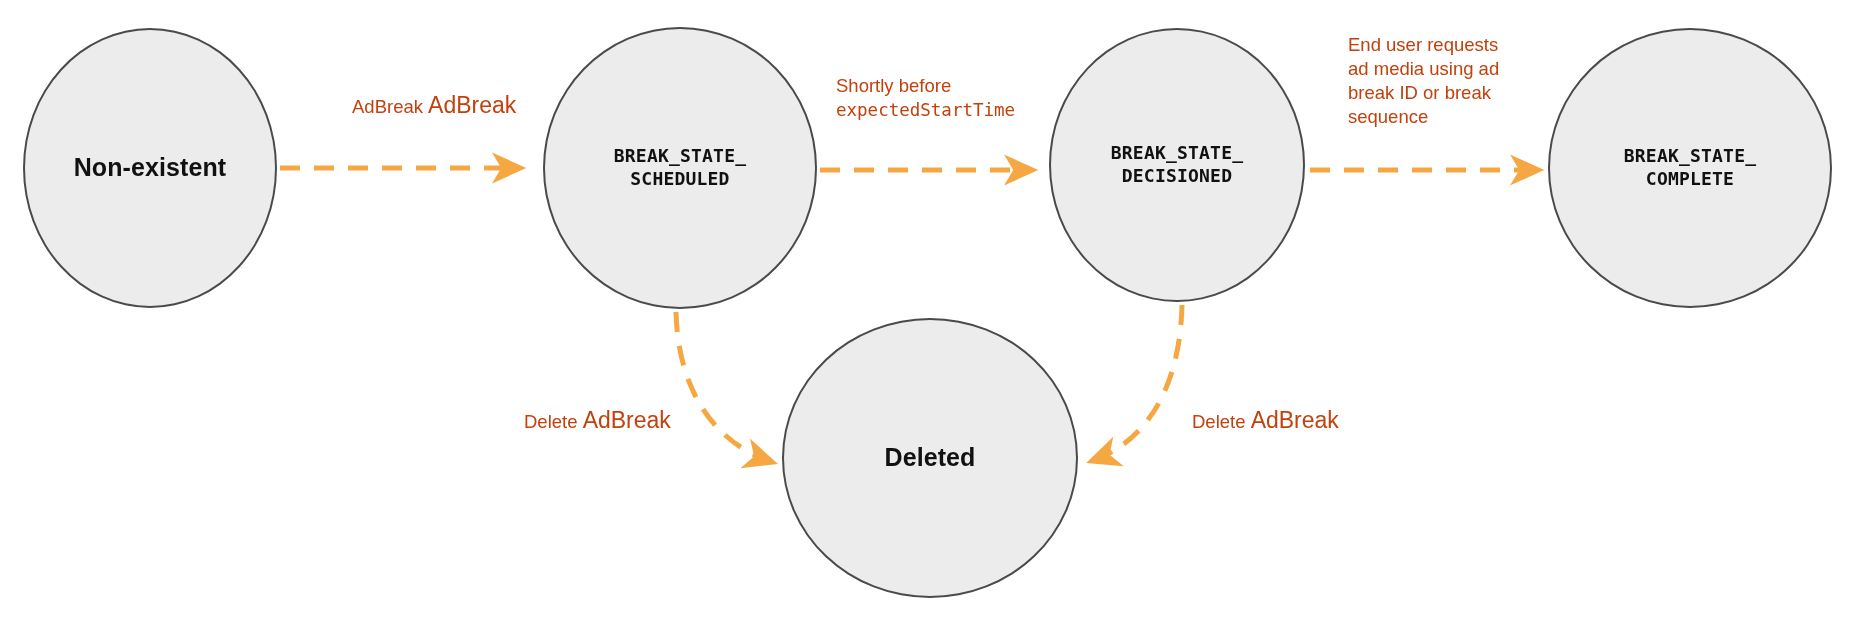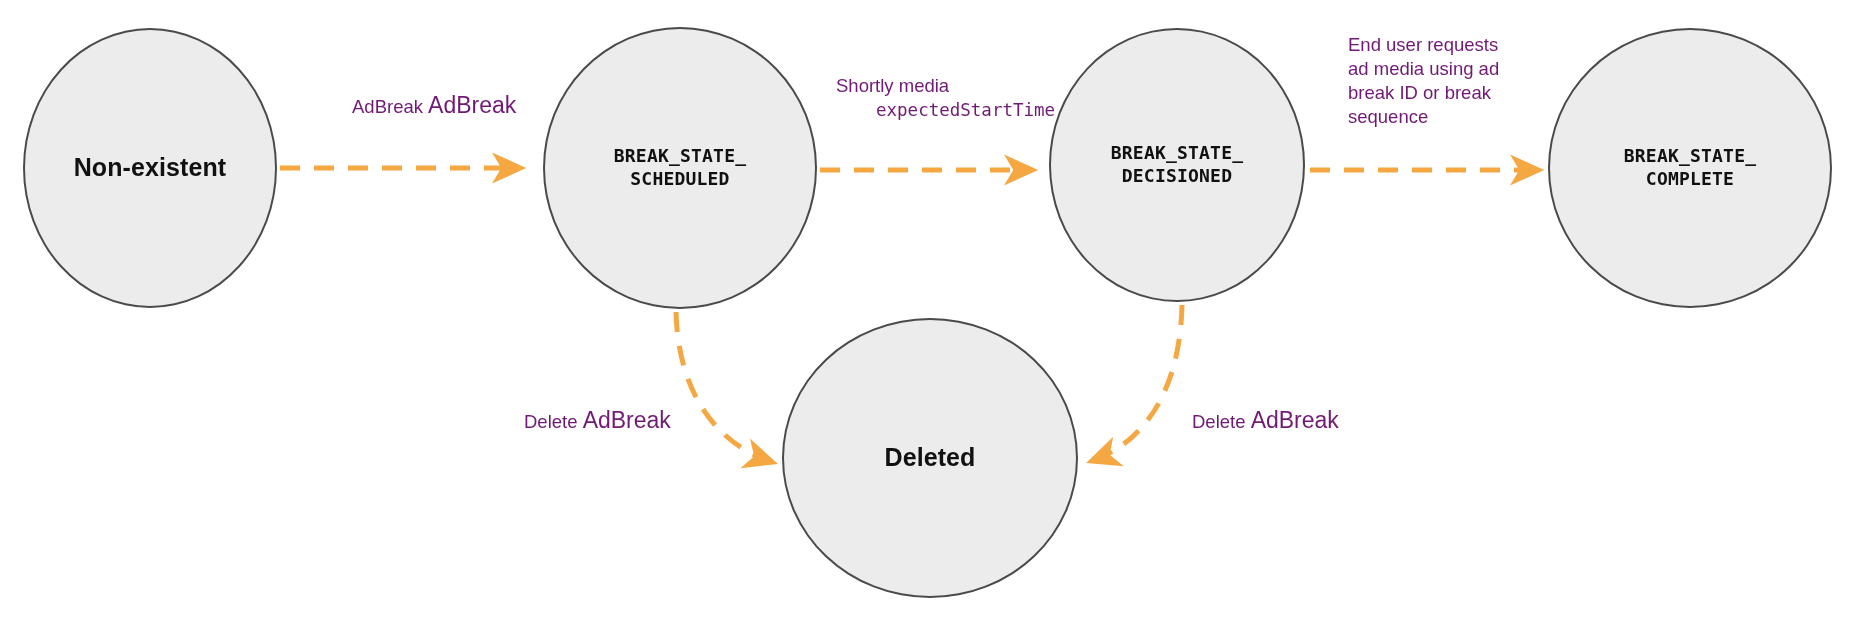--- a/index.html
+++ b/index.html
@@ -47,21 +47,21 @@
     font-size: 25px;
     letter-spacing: 0.1px;
   }
   .node-label.mono {
     font-family: "DejaVu Sans Mono", monospace;
     font-size: 18px;
     letter-spacing: 0.2px;
   }
   .edge-label {
     position: absolute;
-    color: #701a75;
+    color: #c2410c;
     font-size: 18.5px;
     line-height: 1.30;
     white-space: pre-line;
     font-family: "Liberation Sans", sans-serif;
   }
   .edge-label.mixed .code {
     font-family: Liberation Sans, sans-serif;
     font-size: 23px;
   }
   .edge-label.left { text-align: left; }
@@ -117,21 +117,21 @@
     <span class="node-label mono">BREAK_STATE_
 COMPLETE</span>
   </div>
 
   <div class="node" style="left:782px; top:318px; width:296px; height:280px;">
     <span class="node-label plain">Deleted</span>
   </div>
 
   <div class="edge-label mixed left" style="left:352px; top:91px;"><span>AdBreak </span><span class="code">AdBreak</span></div>
 
-  <div class="edge-label left" style="left:836px; top:74px;"><span>Shortly media</span><br><span class="code" style="font-family:'DejaVu Sans Mono', monospace; font-size:17.5px;margin-left:40px;">expectedStartTime</span></div>
+  <div class="edge-label left" style="left:836px; top:74px;"><span>Shortly before</span><br><span class="code" style="font-family:'DejaVu Sans Mono', monospace; font-size:17.5px;">expectedStartTime</span></div>
 
   <div class="edge-label left" style="left:1348px; top:33px;">End user requests
 ad media using ad
 break ID or break
 sequence</div>
 
   <div class="edge-label mixed left" style="left:524px; top:406px;"><span>Delete </span><span class="code">AdBreak</span></div>
 
   <div class="edge-label mixed left" style="left:1192px; top:406px;"><span>Delete </span><span class="code">AdBreak</span></div>
 

